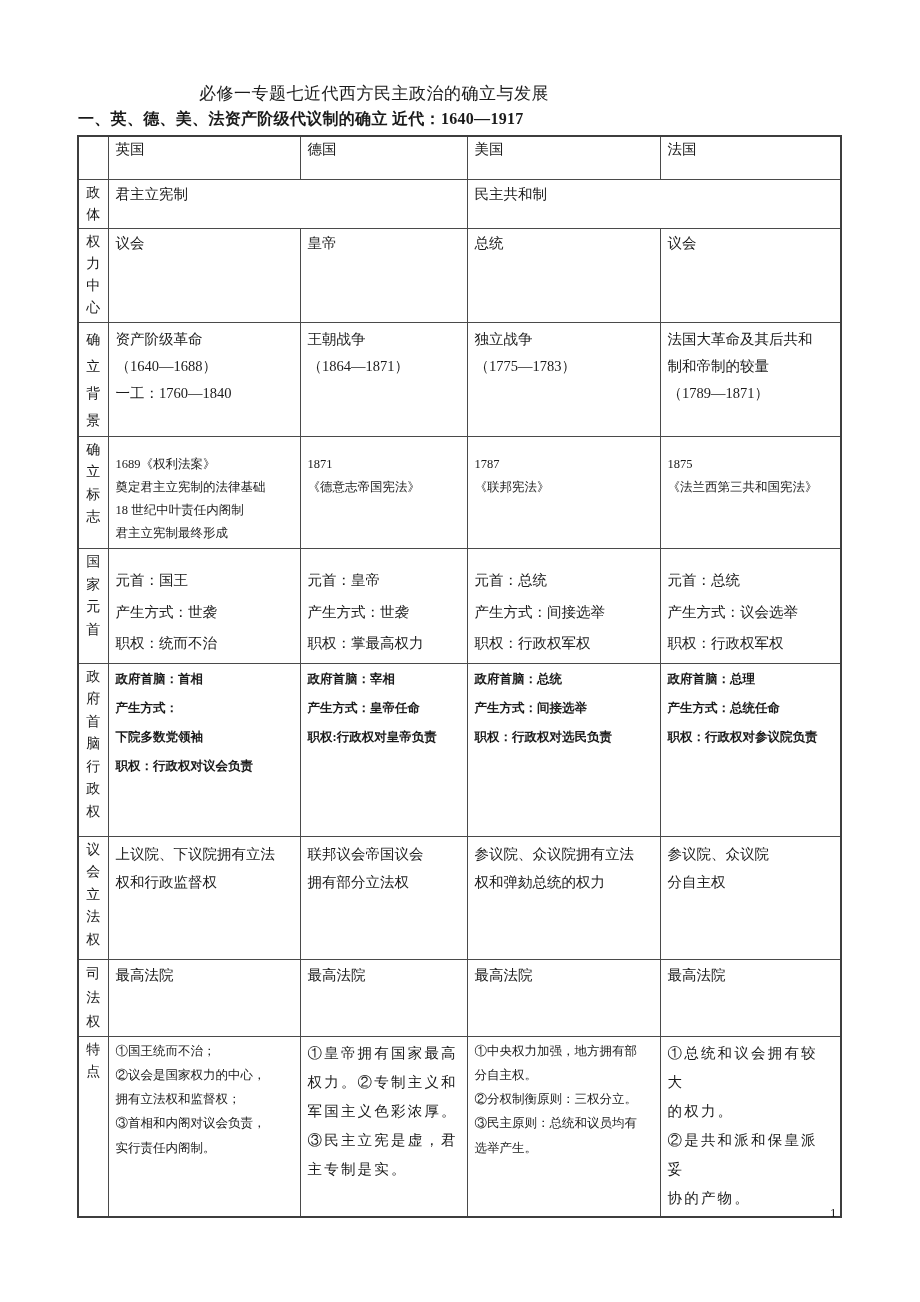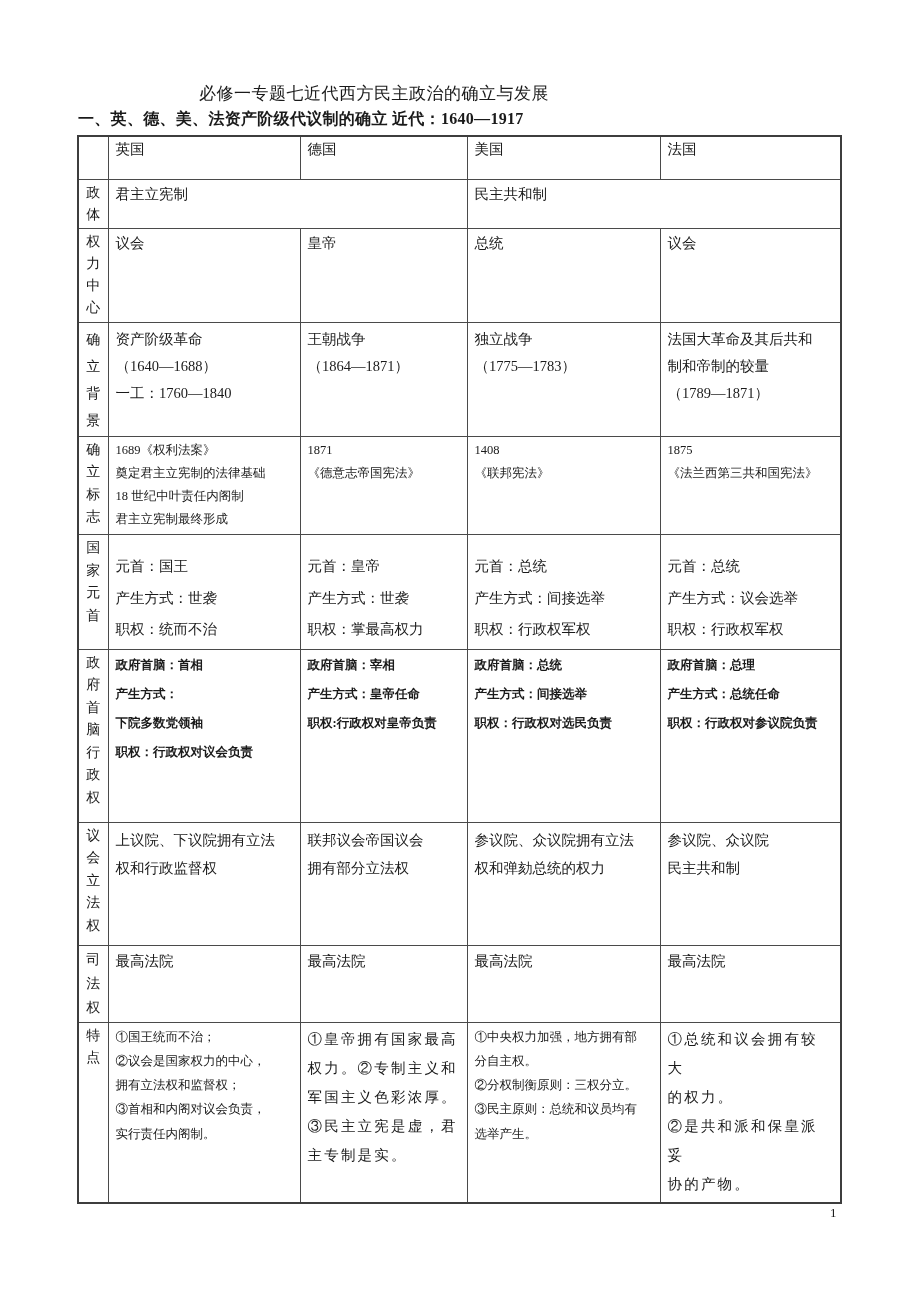--- a/index.html
+++ b/index.html
@@ -40,21 +40,21 @@
   td.rowlabel {
     text-align: center;
     padding: 2px 1px;
     line-height: 22.5px;
     font-size: 14px;
   }
   tr.r-header td { line-height: 21px; padding-top: 2px; }
   tr.r-polity td { line-height: 22px; }
   tr.r-power td { line-height: 22px; }
   tr.r-background td { line-height: 27px; padding-top: 3px; }
-  tr.r-milestone td.c { font-size: 12.5px; line-height: 23.2px; padding-top: 2px; }
+  tr.r-milestone td.c { font-size: 12.5px; line-height: 23.2px; padding-top: 16px; }
   tr.r-headstate td.c { line-height: 31.5px; padding-top: 16px; }
   tr.r-headgovt td.c { font-size: 12.5px; line-height: 29px; padding-top: 1px; font-weight: bold; }
   tr.r-legislature td.c { line-height: 28px; }
   tr.r-judiciary td { line-height: 24px; }
   tr.r-features td.small { font-size: 12.5px; line-height: 24.2px; padding-top: 2px; }
   tr.r-features td.big { font-size: 14.5px; line-height: 29px; letter-spacing: 2.2px; padding-top: 2px; }
   .page-number {
     position: absolute; left: 830px; top: 1205px;
     font-size: 13px;
   }
@@ -117,21 +117,21 @@
     <td class="rowlabel">确
 立
 标
 志</td>
     <td class="c">1689《权利法案》
 奠定君主立宪制的法律基础
 18 世纪中叶责任内阁制
 君主立宪制最终形成</td>
     <td class="c">1871
 《德意志帝国宪法》</td>
-    <td class="c">1408
+    <td class="c">1787
 《联邦宪法》</td>
     <td class="c">1875
 《法兰西第三共和国宪法》</td>
   </tr>
   <tr class="r-headstate" style="height:95px">
     <td class="rowlabel">国
 家
 元
 首</td>
     <td class="c">元首：国王
@@ -175,21 +175,21 @@
 立
 法
 权</td>
     <td class="c">上议院、下议院拥有立法
 权和行政监督权</td>
     <td class="c">联邦议会帝国议会
 拥有部分立法权</td>
     <td class="c">参议院、众议院拥有立法
 权和弹劾总统的权力</td>
     <td class="c">参议院、众议院
-民主共和制</td>
+分自主权</td>
   </tr>
   <tr class="r-judiciary" style="height:73px">
     <td class="rowlabel">司
 法
 权</td>
     <td class="c">最高法院</td>
     <td class="c">最高法院</td>
     <td class="c">最高法院</td>
     <td class="c">最高法院</td>
   </tr>

